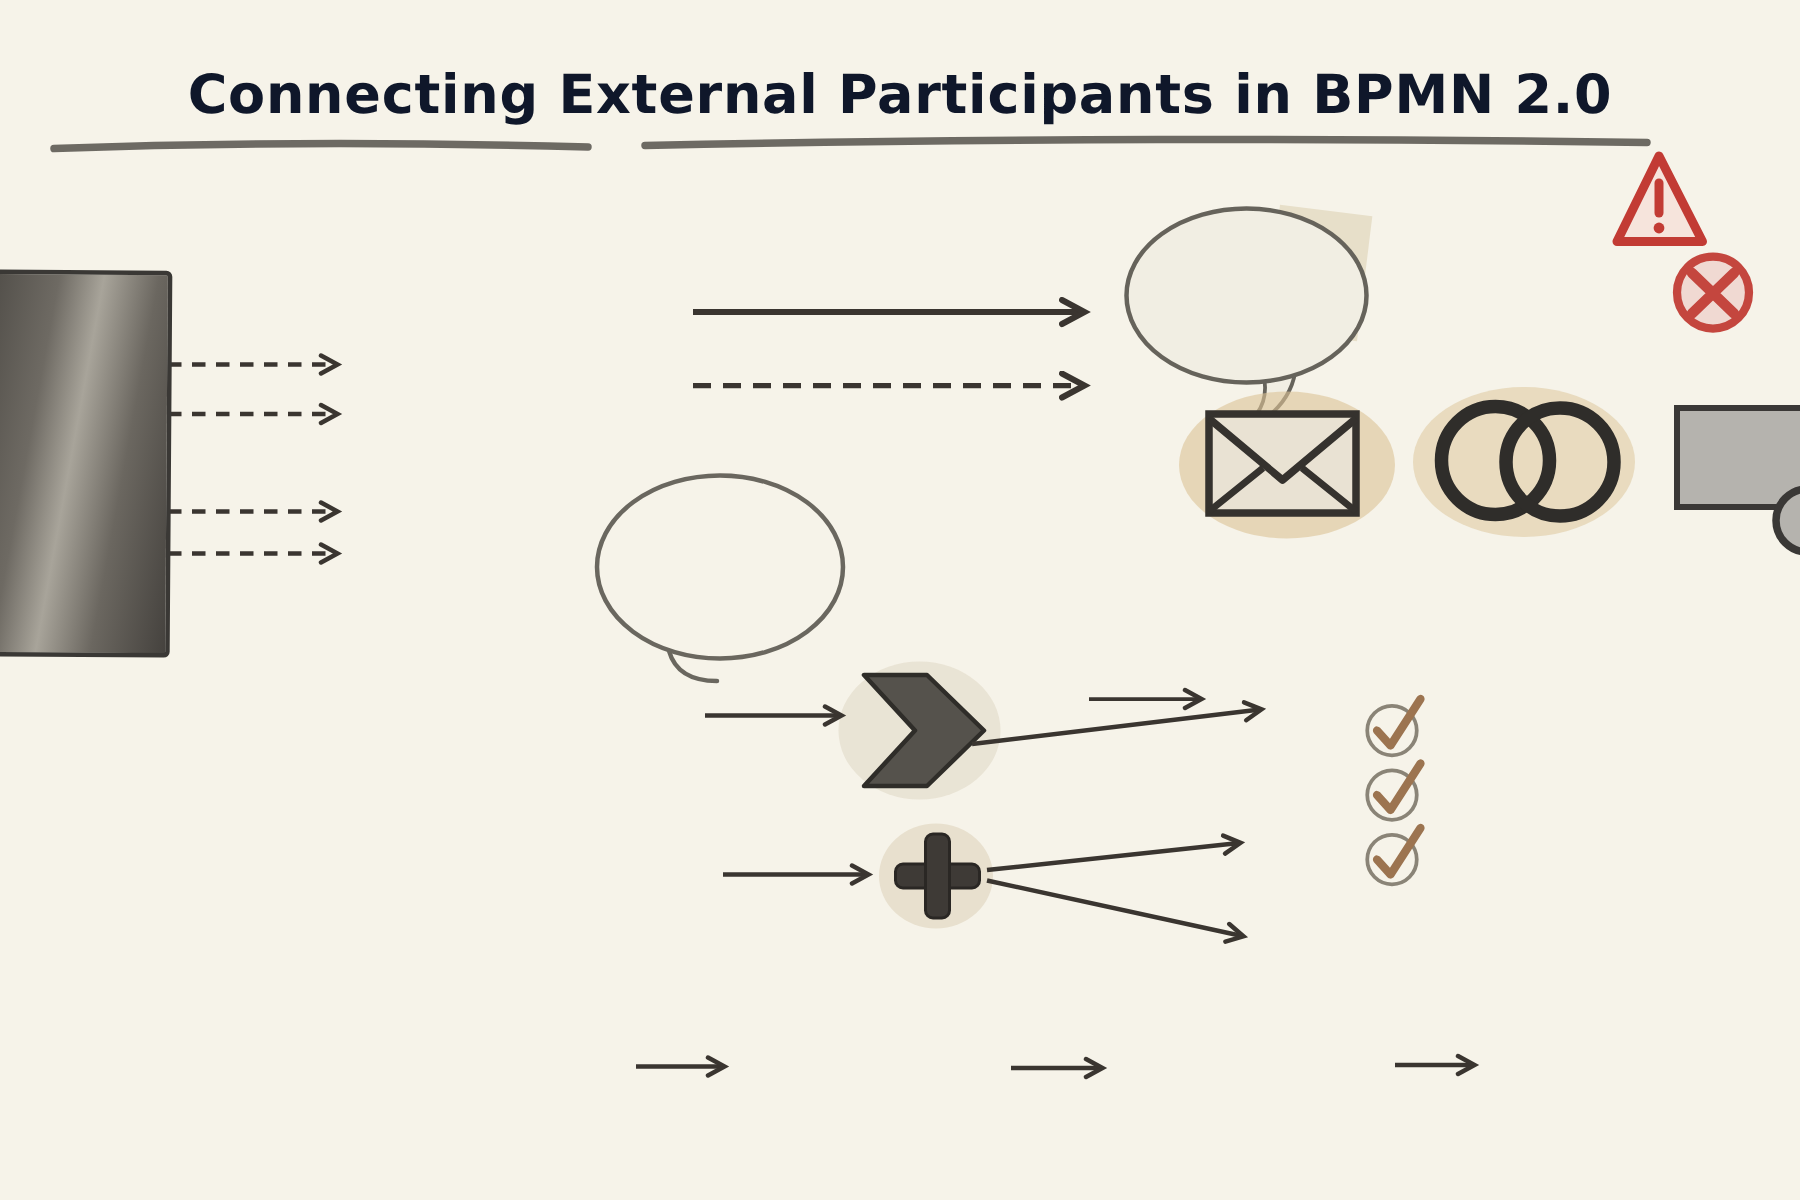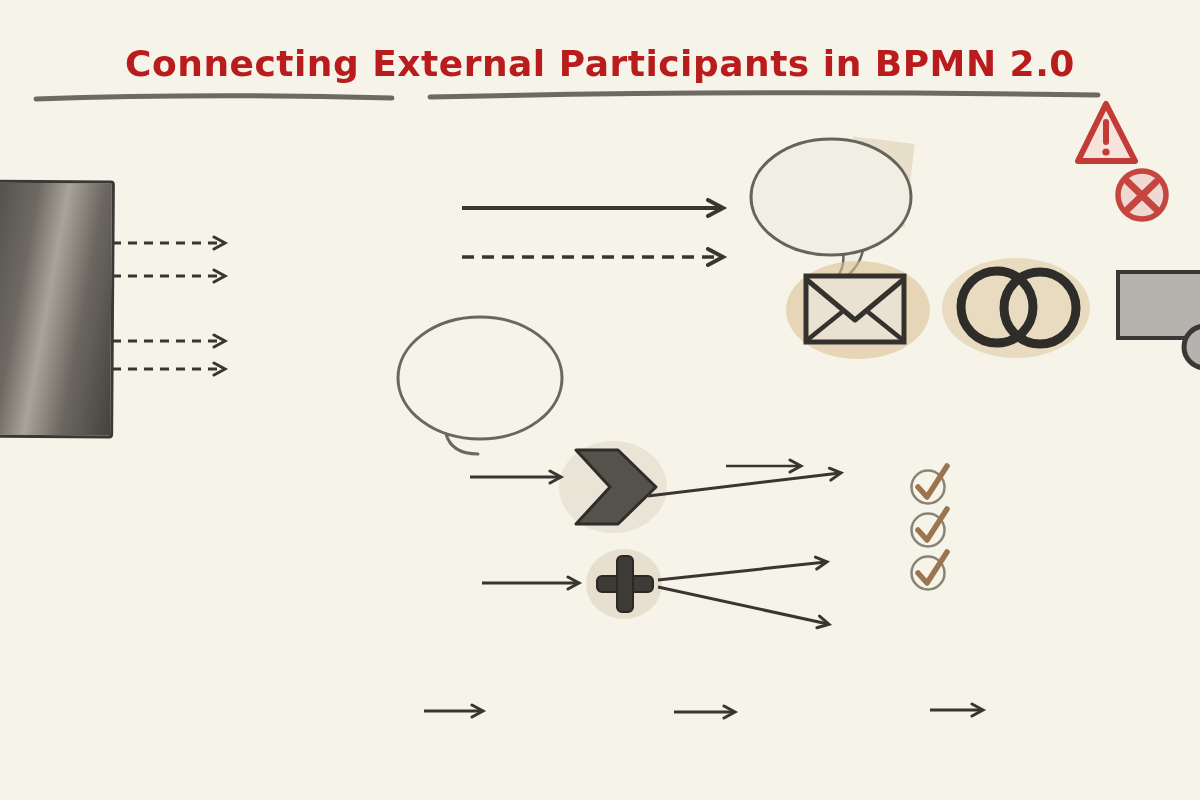--- a/index.html
+++ b/index.html
@@ -1,20 +1,20 @@
 <!DOCTYPE html>
 <html><head>
 <meta charset="utf-8">
 <style>
   html,body{margin:0;padding:0;}
   body{width:1200px;height:800px;overflow:hidden;font-family:"DejaVu Sans","Liberation Sans",sans-serif;}
   #canvas{position:relative;width:1200px;height:800px;background:#f6f3e9;overflow:hidden;}
   .t{position:absolute;font-weight:700;color:#26241f;text-align:center;line-height:1.13;}
   
-  .title{left:0;top:44px;width:1200px;font-size:36px;font-weight:800;color:#b91c1c;letter-spacing:.5px;white-space:nowrap;}
+  .title{left:0;top:44px;width:1200px;font-size:36px;font-weight:800;color:#0f172a;letter-spacing:.5px;white-space:nowrap;}
   
   .internal-pool{position:absolute;left:-14px;top:180px;width:122px;height:252px;border:3px solid #3a3835;
     background:linear-gradient(100deg,#4e4b46 0%,#6e6a63 30%,#a8a49a 48%,#6b6760 70%,#45423e 100%);
     border-radius:4px;transform:rotate(.4deg);}</style>
 </head>
 <body>
 
 <div id="canvas">
 
   

